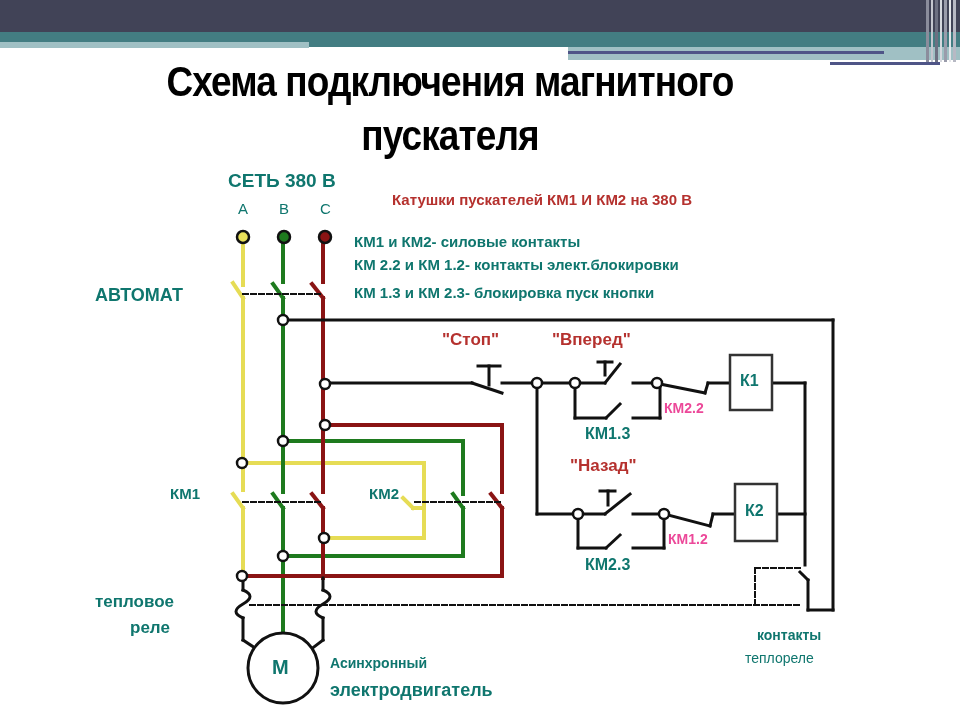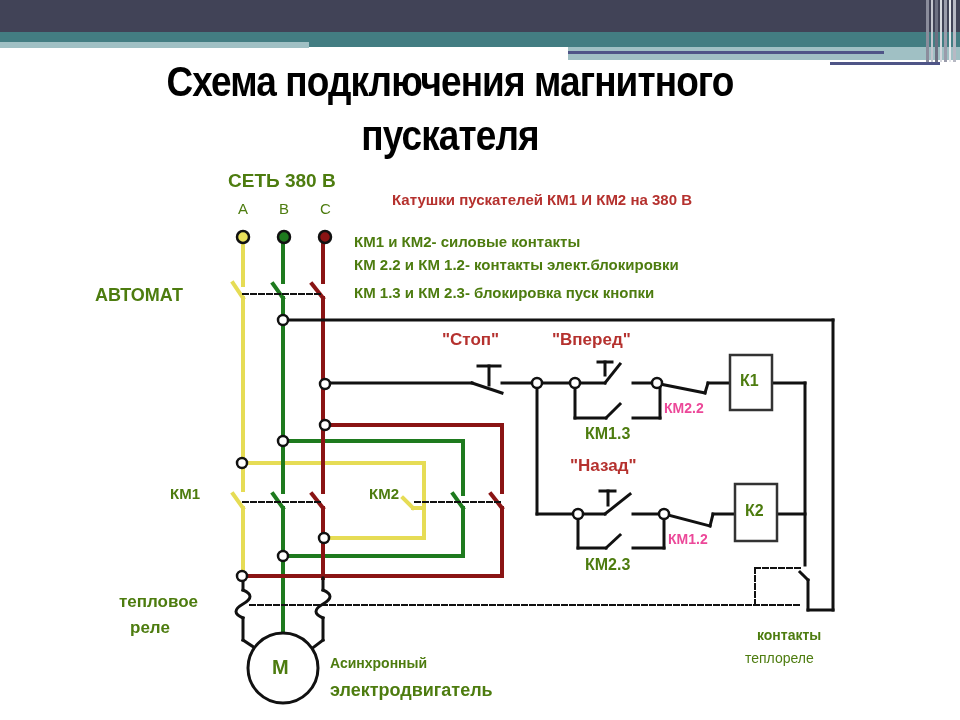--- a/index.html
+++ b/index.html
@@ -8,21 +8,21 @@
   .band-dark { position:absolute; left:0; top:0; width:960px; height:32px; background:#414357; }
   .band-teal { position:absolute; left:0; top:32px; width:960px; height:15px; background:#437d82; }
   .band-light-left { position:absolute; left:0; top:42px; width:309px; height:6px; background:#a0c0c4; }
   .band-light-right { position:absolute; left:568px; top:47px; width:392px; height:13px; background:#a0c0c4; }
   .accent-line { position:absolute; height:3px; background:#4f5587; }
   .stripes { position:absolute; right:0; top:0; width:34px; height:62px; }
   .stripes div { position:absolute; top:0; height:62px; }
   .title { position:absolute; left:0; width:900px; text-align:center; font-weight:bold;
            font-family:"Liberation Sans", sans-serif; color:#000; font-size:42px; letter-spacing:-1px;
            transform:scaleX(0.88); transform-origin:center; }
-  .lbl { position:absolute; font-weight:bold; color:#4d7c0f; white-space:nowrap; }
+  .lbl { position:absolute; font-weight:bold; color:#0f766e; white-space:nowrap; }
   .red { color:#b5312e; }
   .blue { color:#ec4899; }
   svg#diagram { position:absolute; left:0; top:0; }
 </style>
 </head>
 <body>
 
 <div class="band-dark"></div>
 <div class="band-teal"></div>
 <div class="band-light-left"></div>
@@ -180,21 +180,21 @@
 
 <div class="lbl red" style="left:392px; top:191px; font-size:15px;">Катушки пускателей КМ1 И КМ2 на 380 В</div>
 <div class="lbl" style="left:354px; top:233px; font-size:15px;">КМ1 и КМ2- силовые контакты</div>
 <div class="lbl" style="left:354px; top:256px; font-size:15px;">КМ 2.2 и КМ 1.2- контакты элект.блокировки</div>
 <div class="lbl" style="left:354px; top:284px; font-size:15px;">КМ 1.3 и КМ 2.3- блокировка пуск кнопки</div>
 
 <div class="lbl" style="left:95px; top:285px; font-size:18px;">АВТОМАТ</div>
 <div class="lbl" style="left:170px; top:485px; font-size:15px;">КМ1</div>
 <div class="lbl" style="left:349px; top:485px; font-size:15px;margin-left:20px;">КМ2</div>
 
-<div class="lbl" style="left:95px; top:592px; font-size:17px;margin-left:24px;">тепловое</div>
+<div class="lbl" style="left:95px; top:592px; font-size:17px;">тепловое</div>
 <div class="lbl" style="left:130px; top:618px; font-size:17px;">реле</div>
 
 <div class="lbl" style="left:272px; top:656px; font-size:20px;">М</div>
 <div class="lbl" style="left:330px; top:655px; font-size:14px;">Асинхронный</div>
 <div class="lbl" style="left:330px; top:680px; font-size:18px;">электродвигатель</div>
 
 <div class="lbl red" style="left:442px; top:330px; font-size:17px;">"Стоп"</div>
 <div class="lbl red" style="left:552px; top:330px; font-size:17px;">"Вперед"</div>
 <div class="lbl red" style="left:570px; top:456px; font-size:17px;">"Назад"</div>
 

